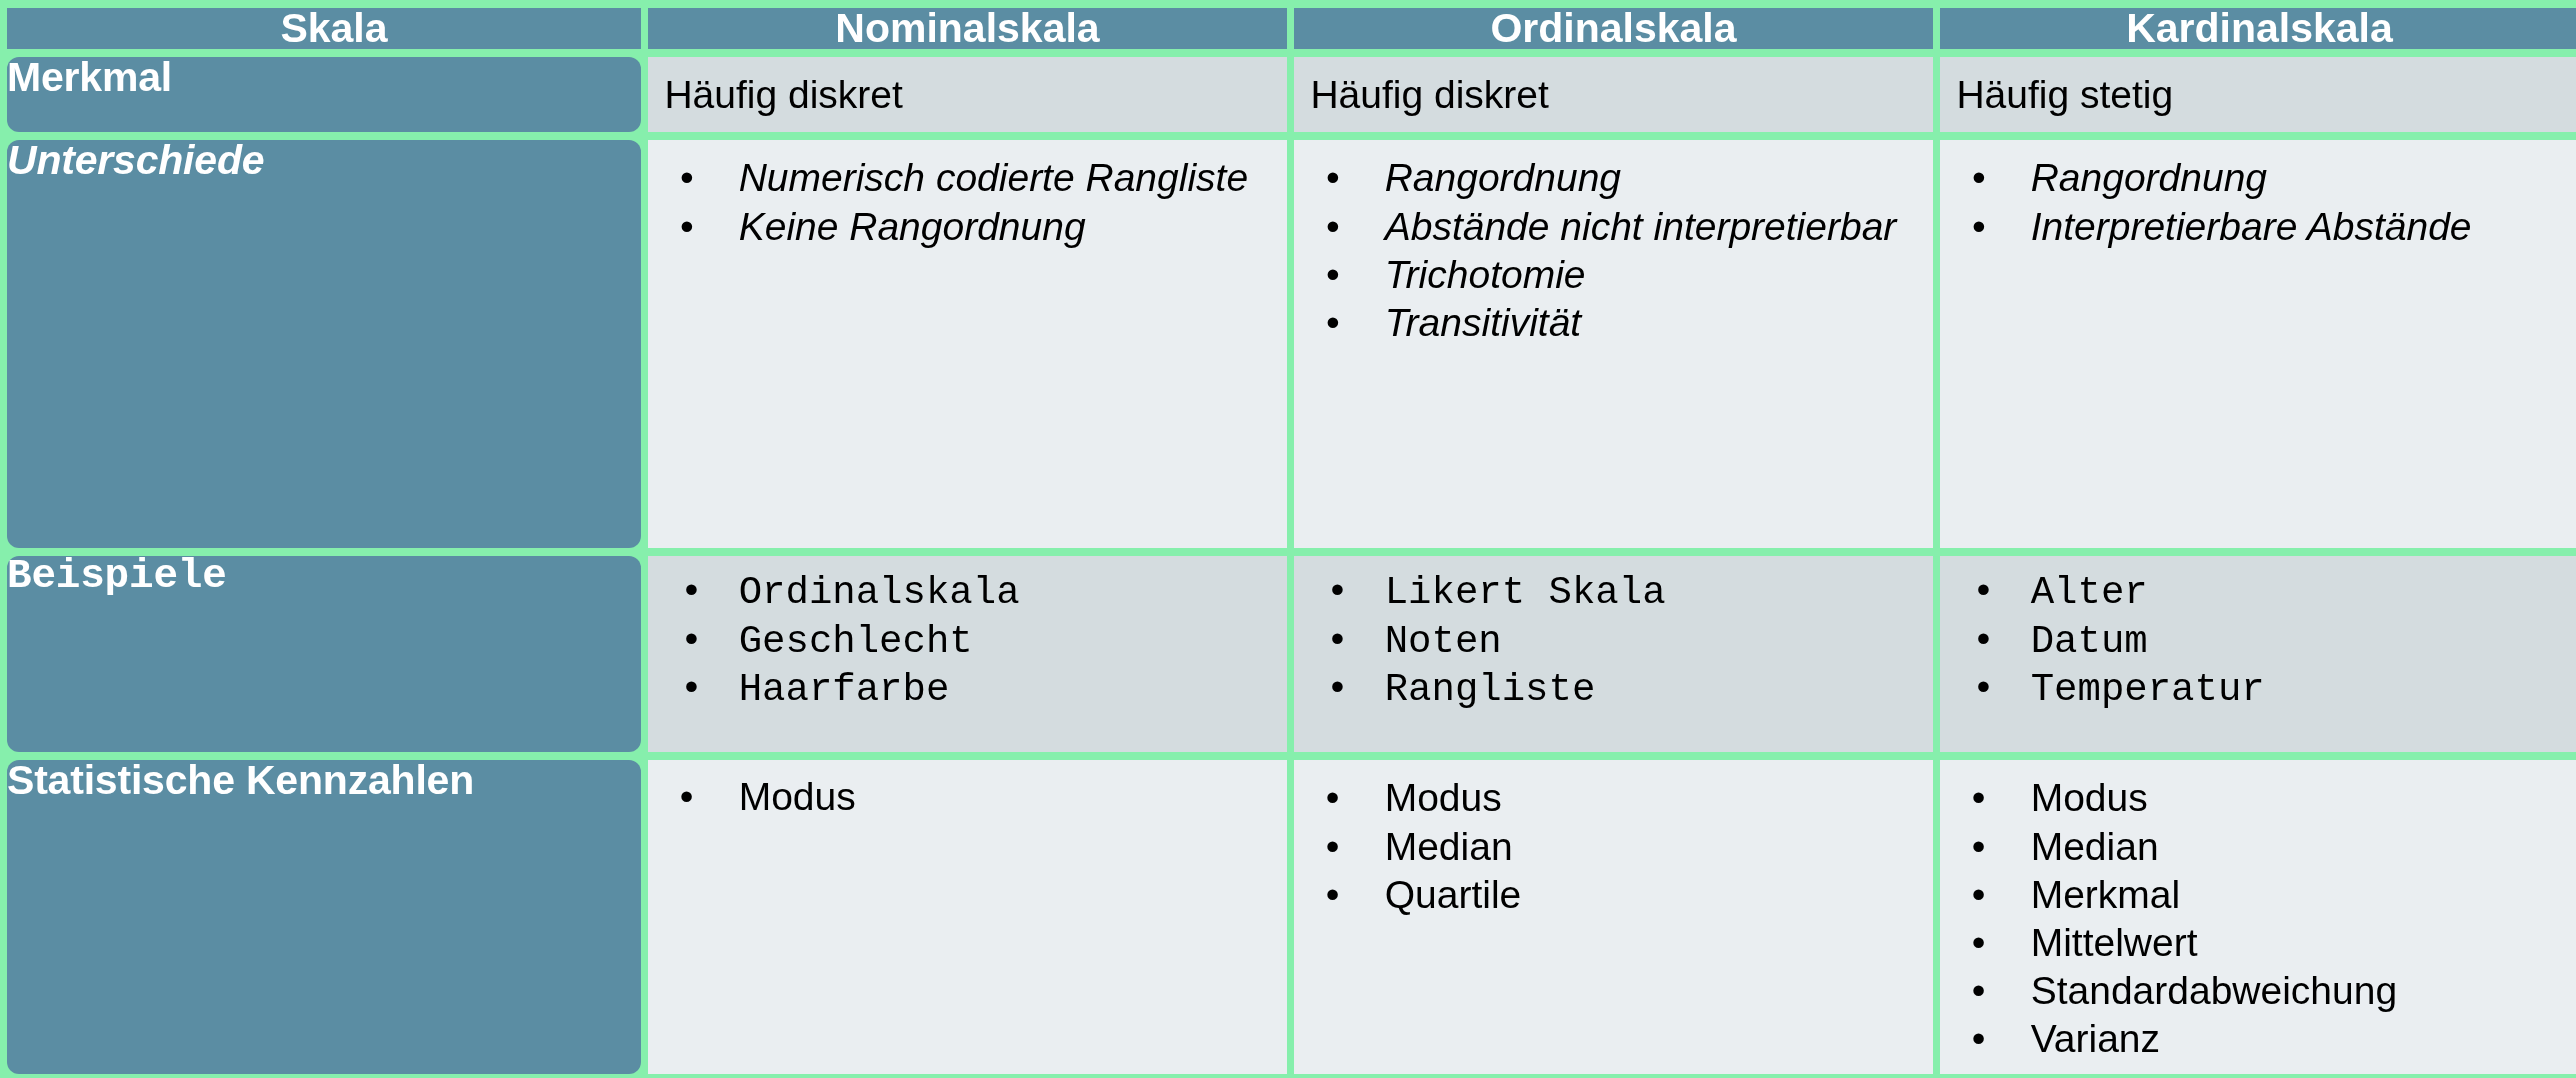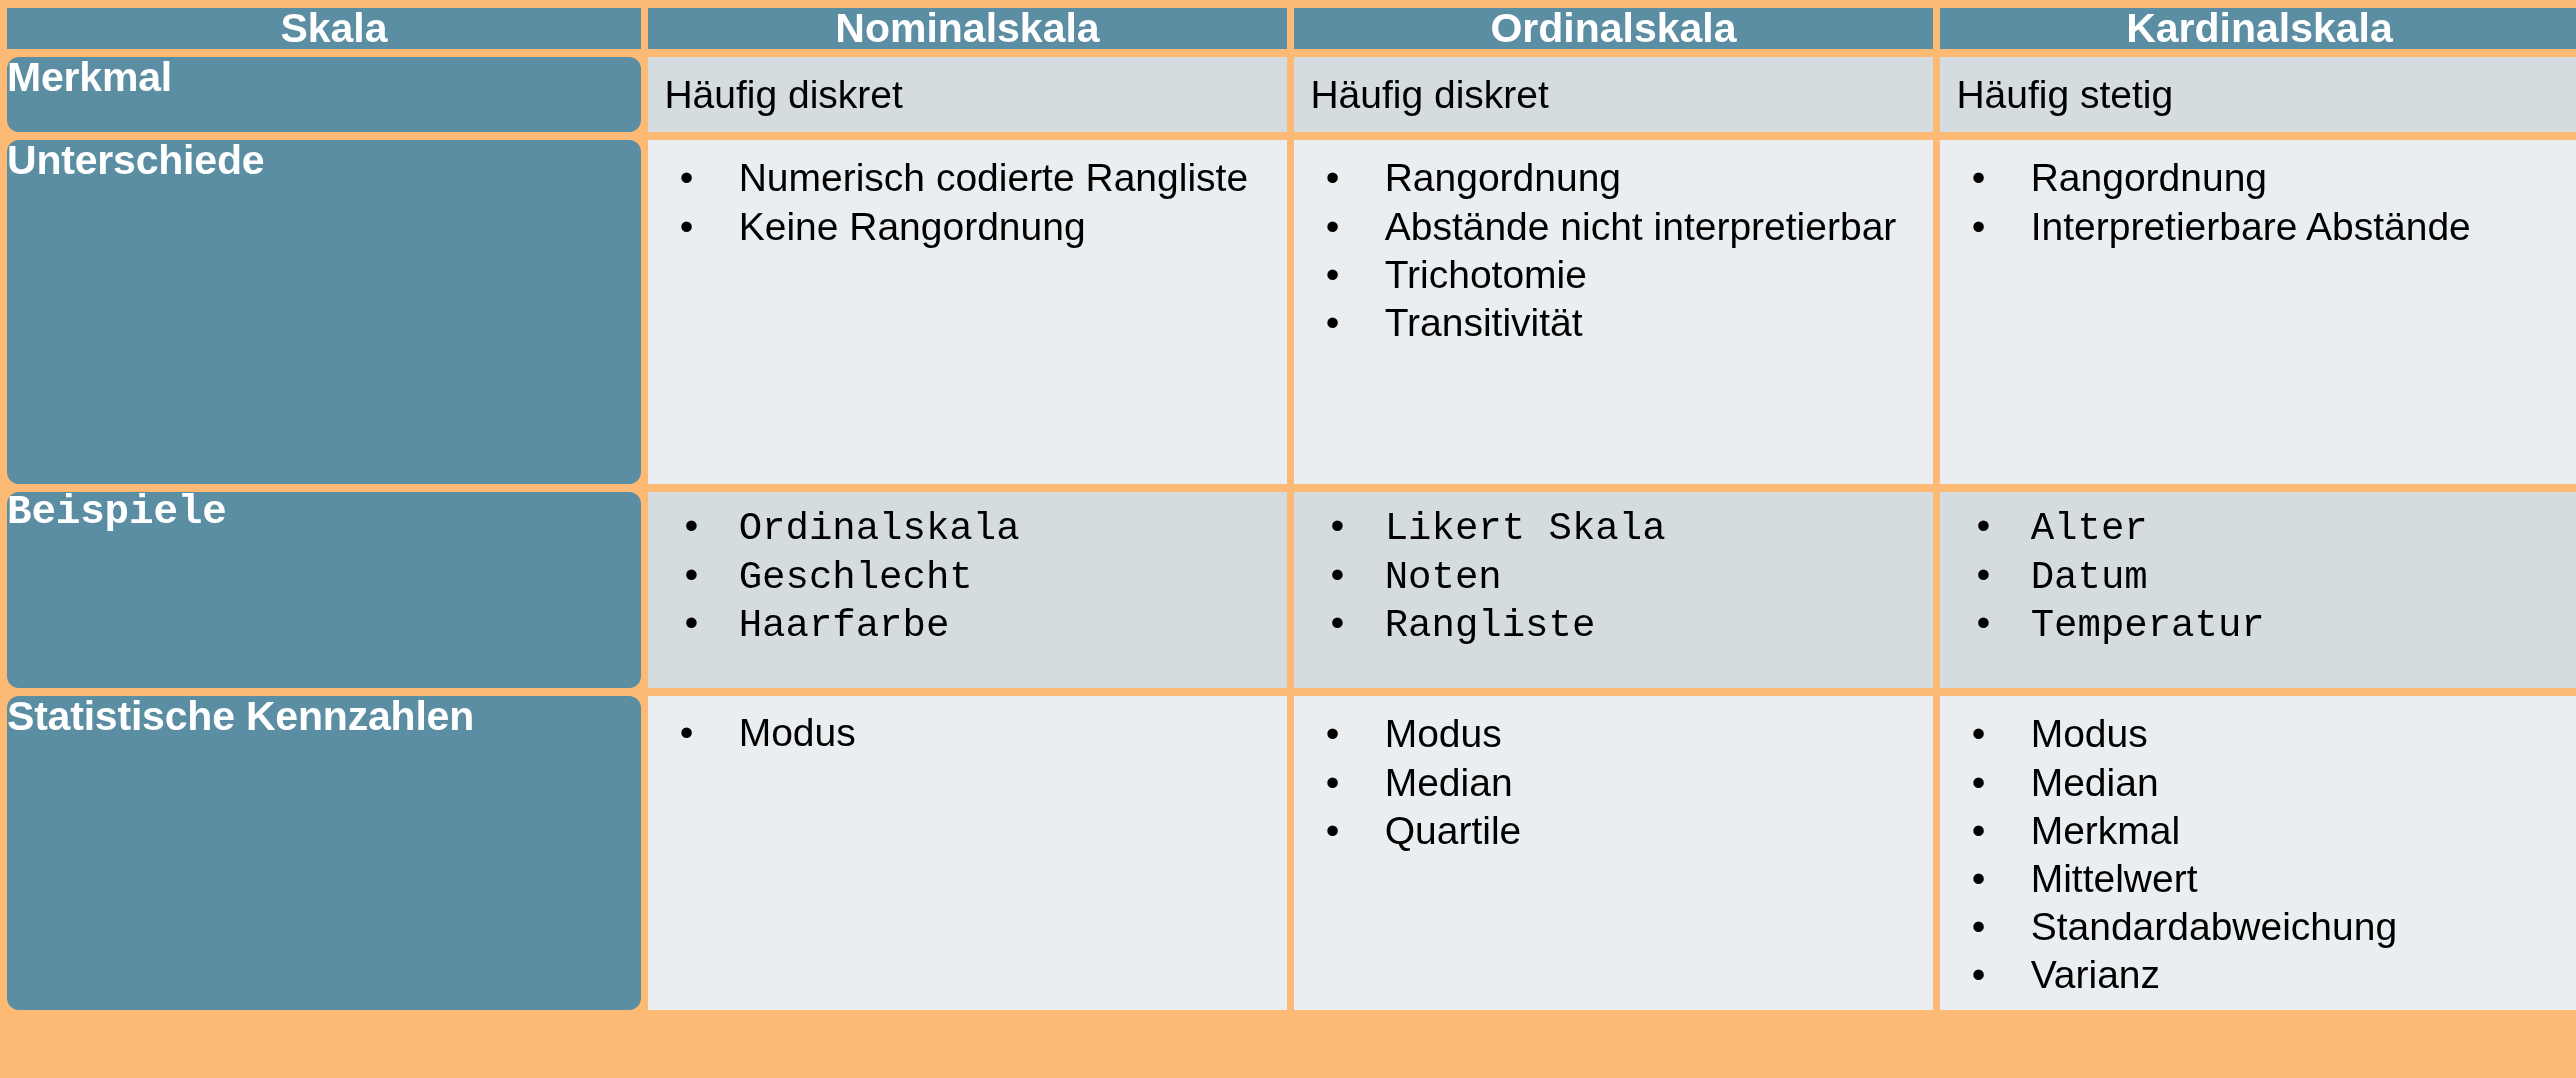--- a/index.html
+++ b/index.html
@@ -11,21 +11,21 @@
   }
 
   body {
     font-family: "Liberation Sans", sans-serif;
   }
 
   #table-root {
     width: 2576px;
     height: 1079px;
     position: relative;
-    background: #fdba74;
+    background: #86efac;
   }
 
   table.scale-table {
     width: 2569px;
     border-collapse: separate;
     border-spacing: 7.3px 8.2px;
     table-layout: fixed;
     margin: 0;
   }
 
@@ -104,21 +104,21 @@
   }
   ul.bullets li:last-child { margin-bottom: 0; }
   ul.bullets li .bul {
     position: absolute;
     left: 19px;
     top: 0;
     font-size: 39px;
     line-height: 1.12;
   }
   tr.r-merkmal td { height: 75px; }
-  tr.r-unter td { height: 344px; }
+  tr.r-unter td { height: 408px; font-style: italic; }
   tr.r-beisp td { height: 196px; font-family: Liberation Mono, monospace; }
   tr.r-stat  td { height: 267px; }
 </style>
 </head>
 <body>
 
 <div id="table-root">
   <table class="scale-table">
     <colgroup>
       <col class="col-label">

